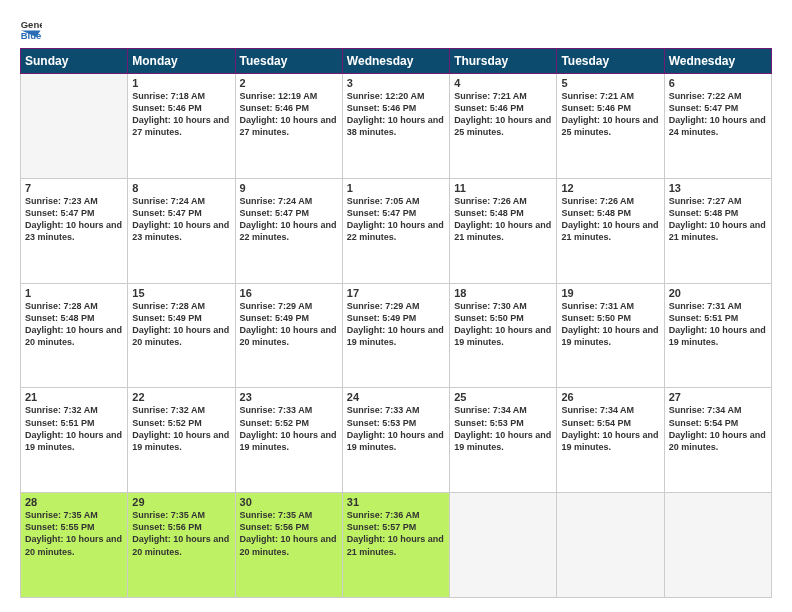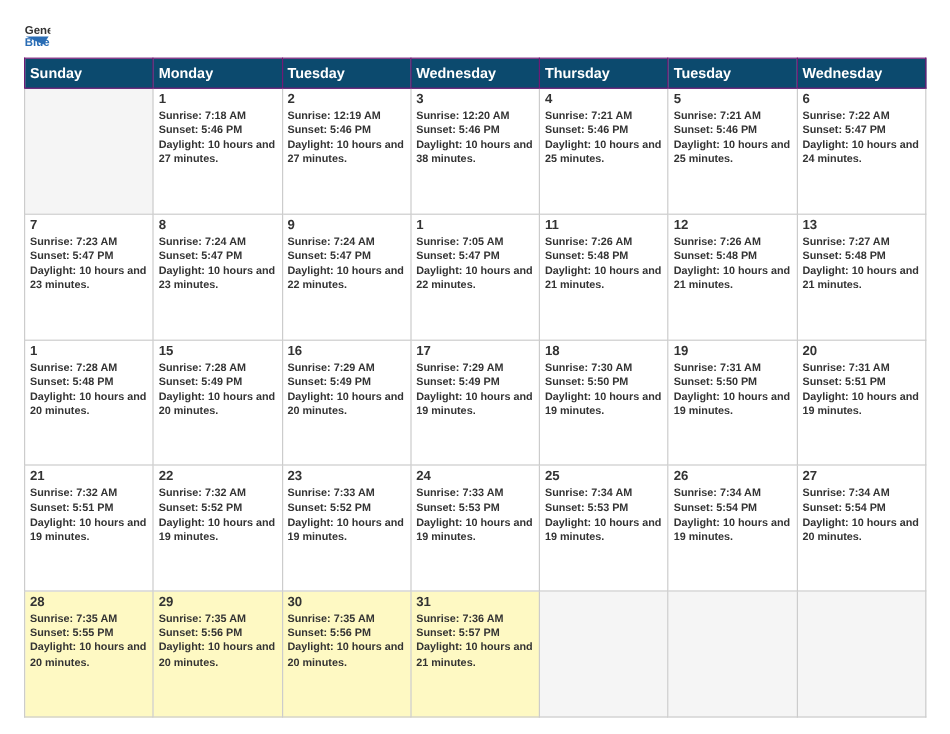--- a/index.html
+++ b/index.html
@@ -73,21 +73,21 @@
     .calendar td {
       border: 1px solid #ccc;
       vertical-align: top;
       padding: 3px 4px;
       width: 107px;
       font-size: 9.5px;
       color: #333;
       background: #fff;
     }
     .calendar tr:last-child td {
-      background: #fef9c3;
+      background: #bef264;
     }
     .day-num {
       font-size: 11px;
       font-weight: bold;
       margin-bottom: 1px;
       display: block;
     }
     .cell-text {
       font-size: 9px;
       line-height: 1.35;

